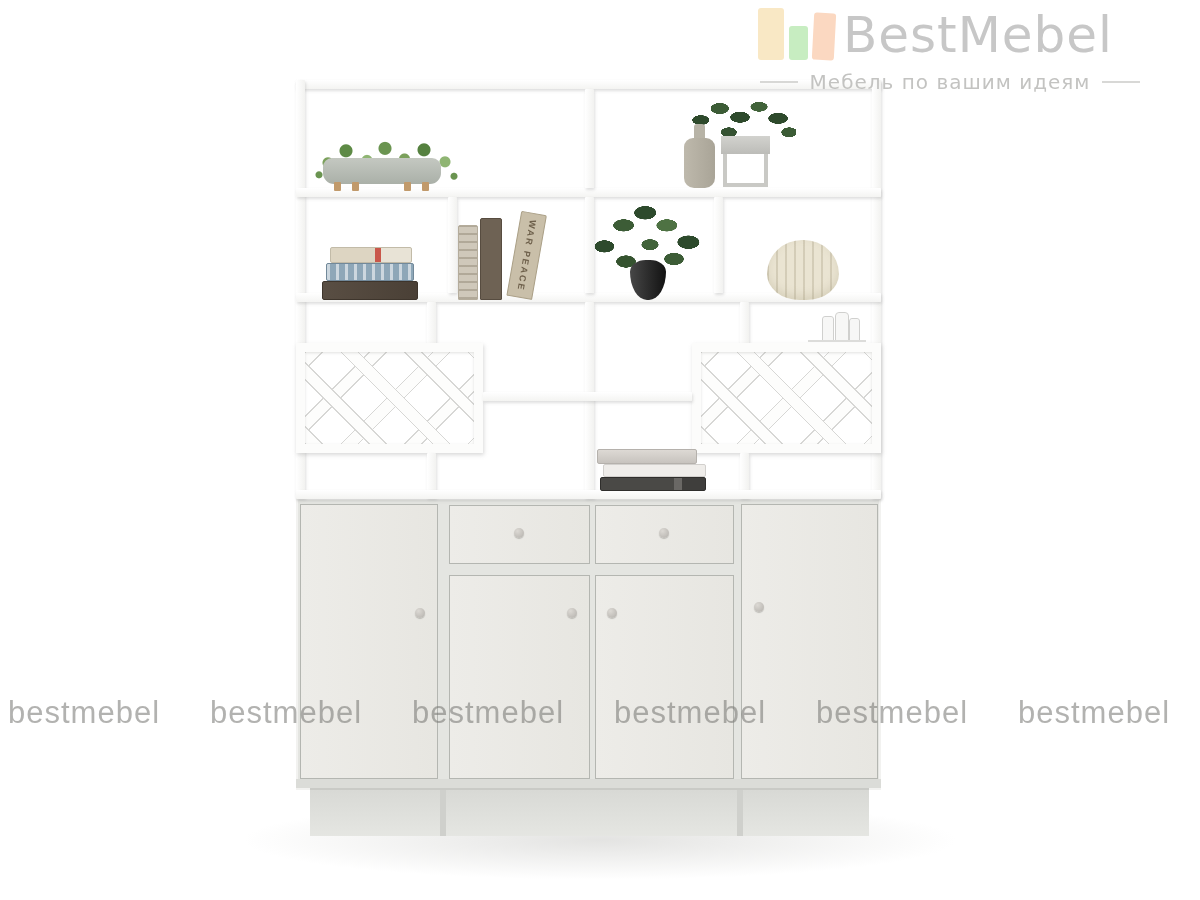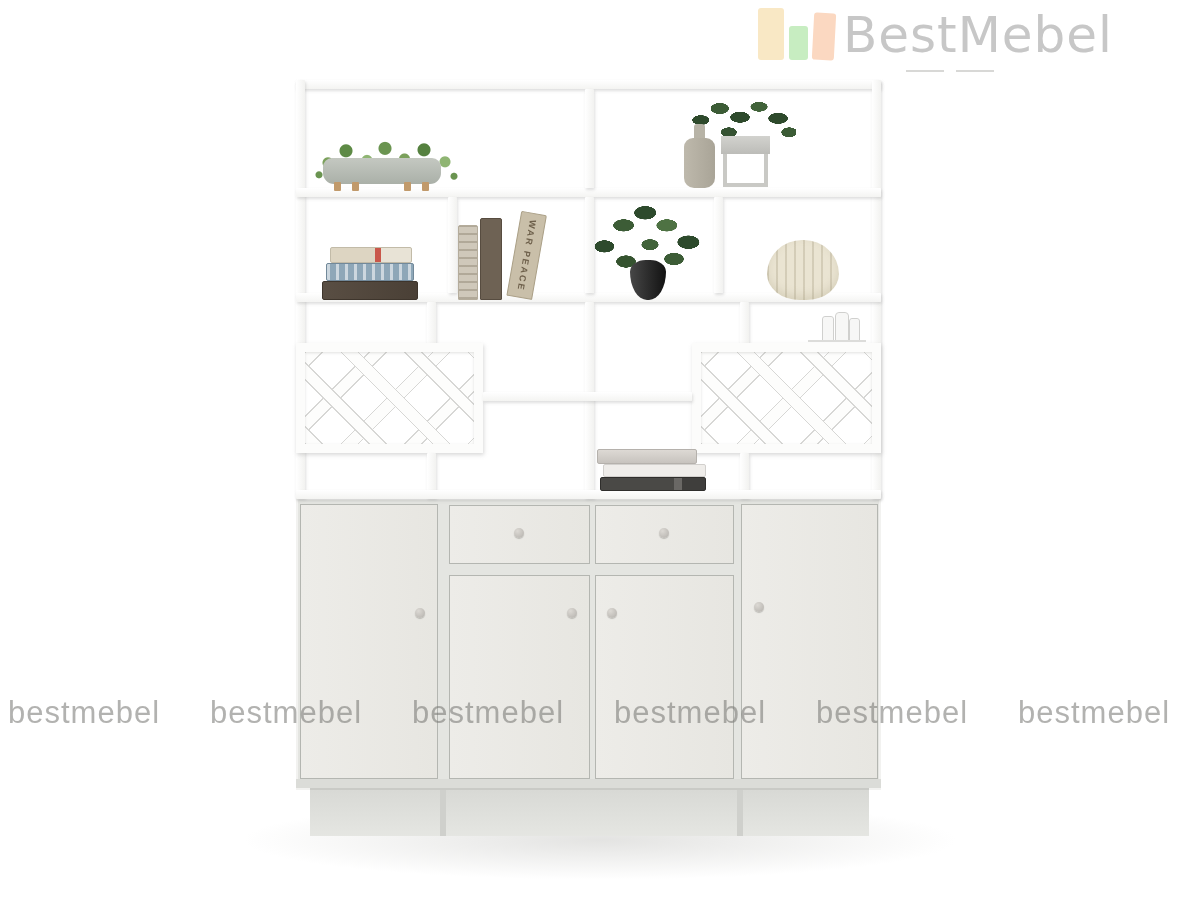--- a/index.html
+++ b/index.html
@@ -82,20 +82,21 @@
 
   <div class="logo">
     <div class="logo-row">
       <div class="logo-bar bar1" id="bar1" style="background: rgb(249, 232, 197);"></div>
       <div class="logo-bar bar2" id="bar2" style="background: rgb(199, 237, 193);"></div>
       <div class="logo-bar bar3" id="bar3" style="background: rgb(251, 216, 193);"></div>
       <div class="logo-text">BestMebel</div>
     </div>
     <div class="logo-tagline">
       <span class="tag-dash"></span>
+      <span>Мебель по вашим идеям</span>
       <span class="tag-dash"></span>
     </div>
   </div>
 
   <span class="wm" style="left:8px">bestmebel</span>
   <span class="wm" style="left:210px">bestmebel</span>
   <span class="wm" style="left:412px">bestmebel</span>
   <span class="wm" style="left:614px">bestmebel</span>
   <span class="wm" style="left:816px">bestmebel</span>
   <span class="wm" style="left:1018px">bestmebel</span>

